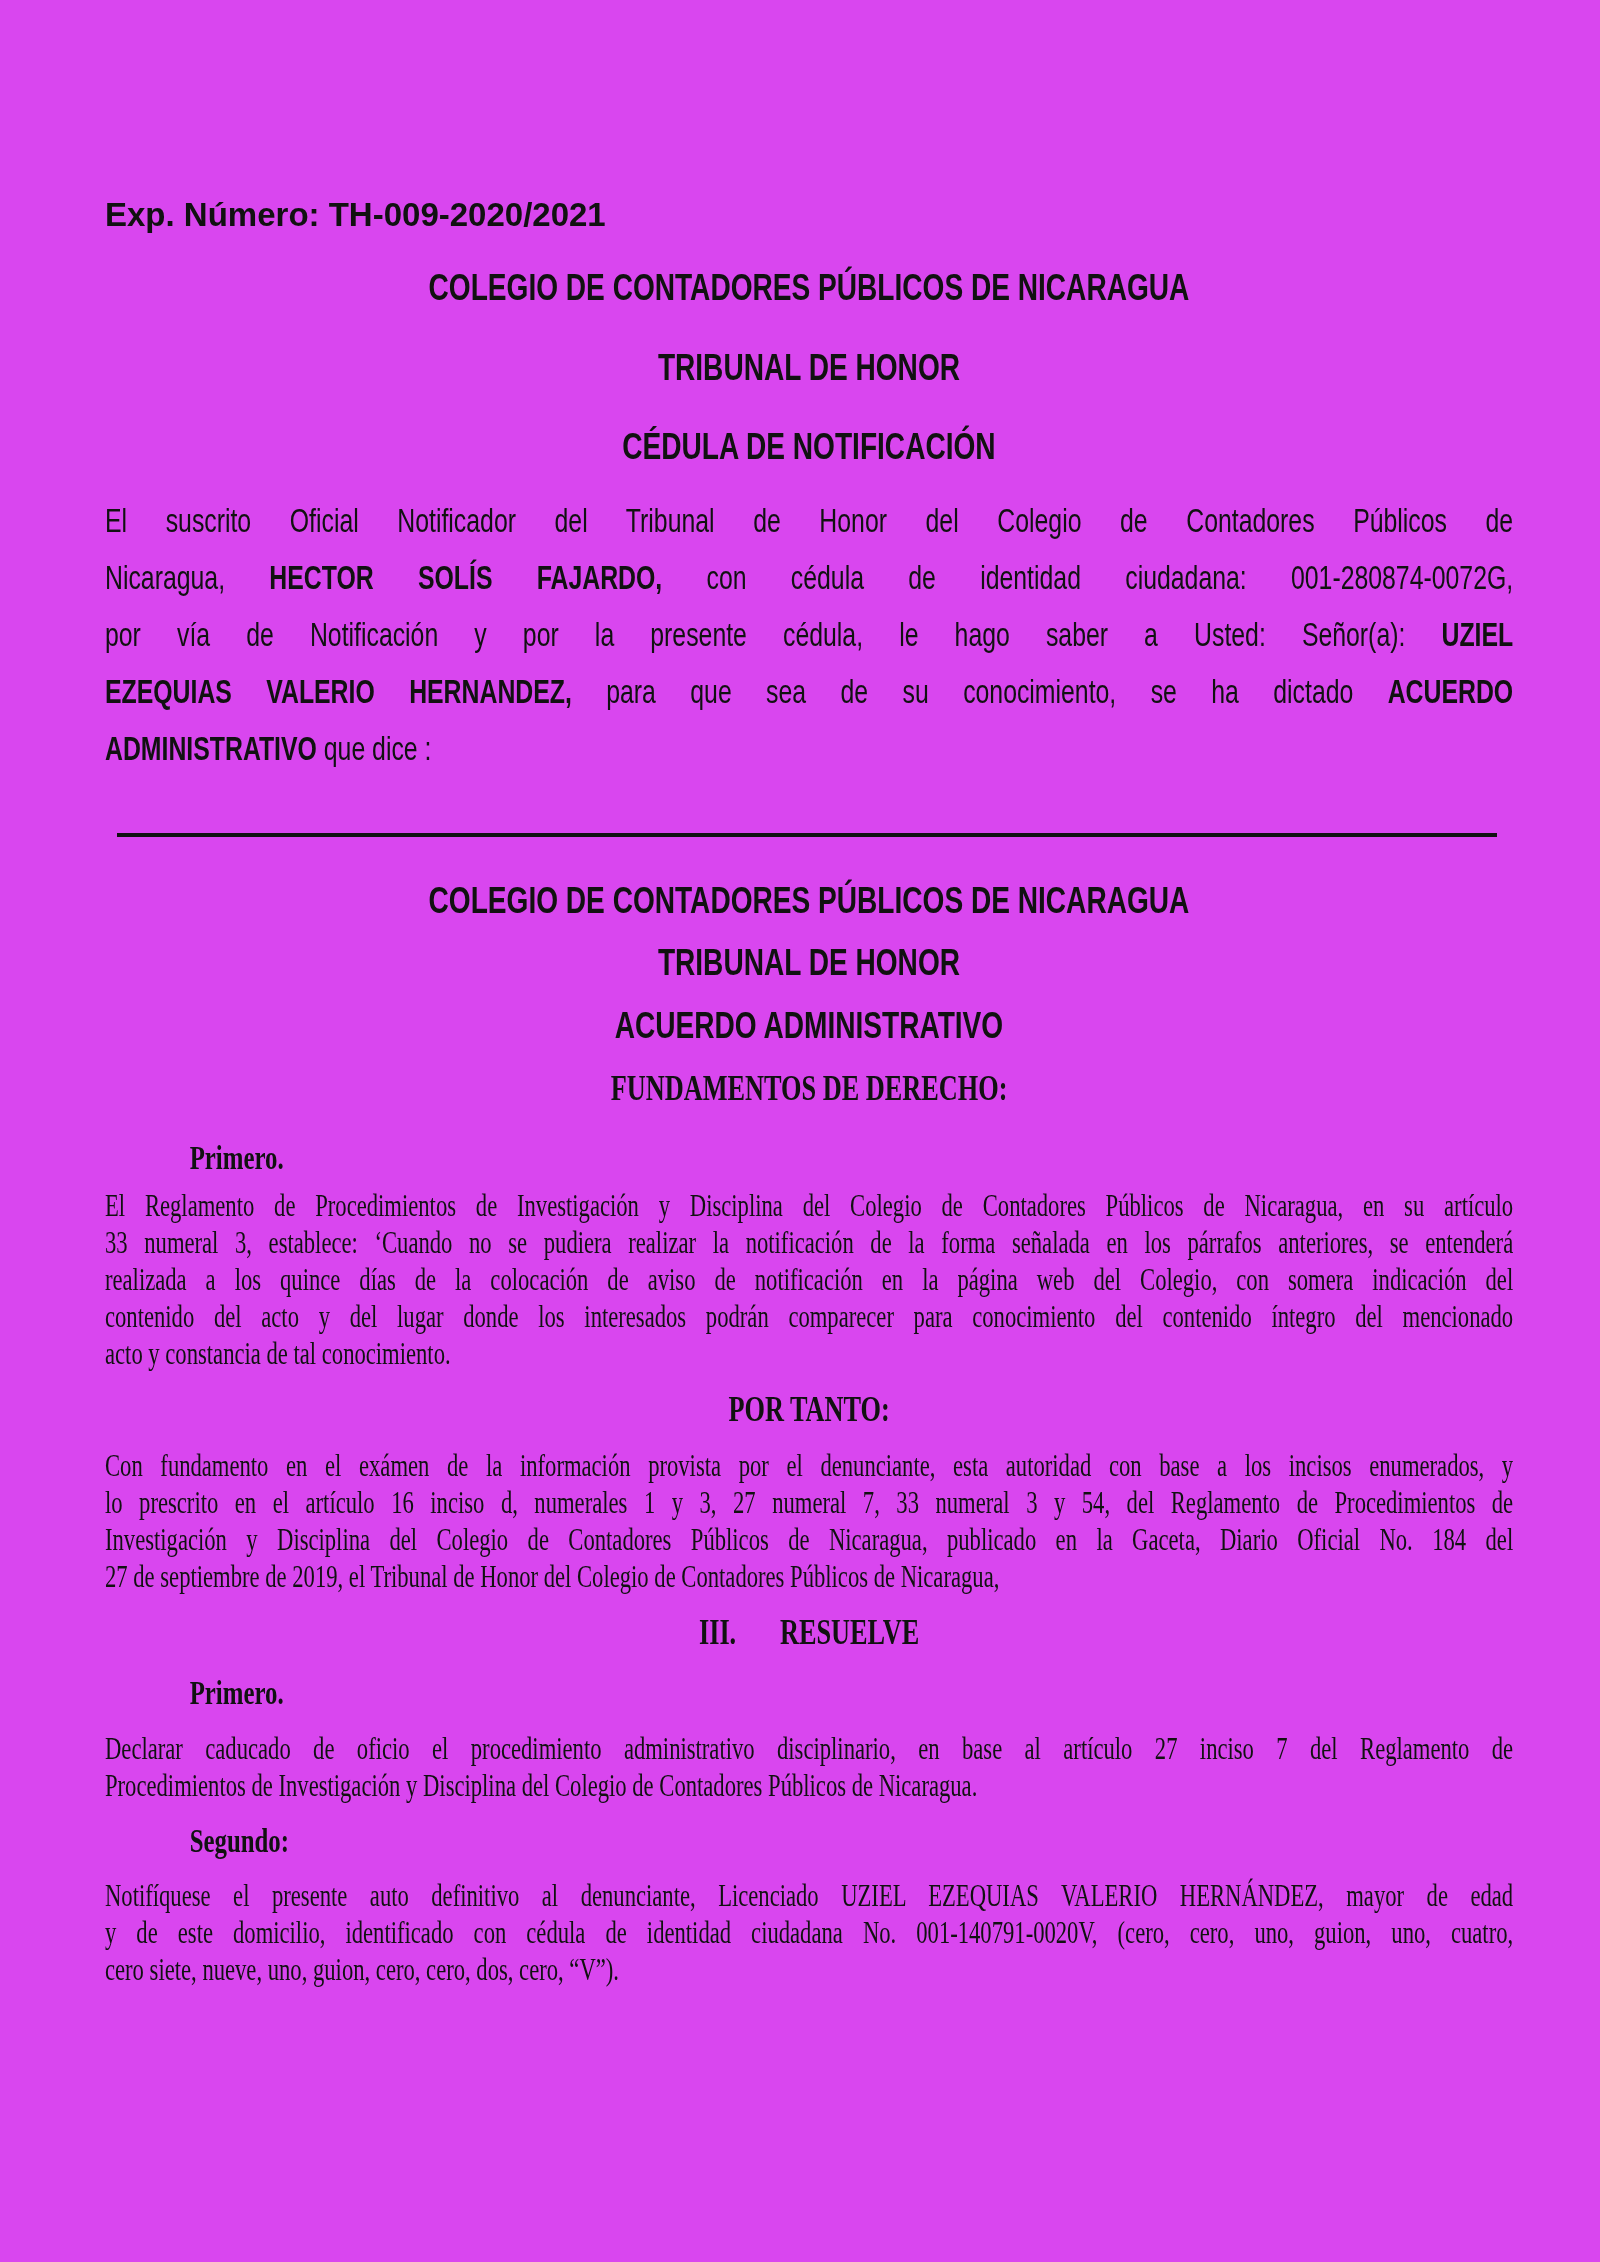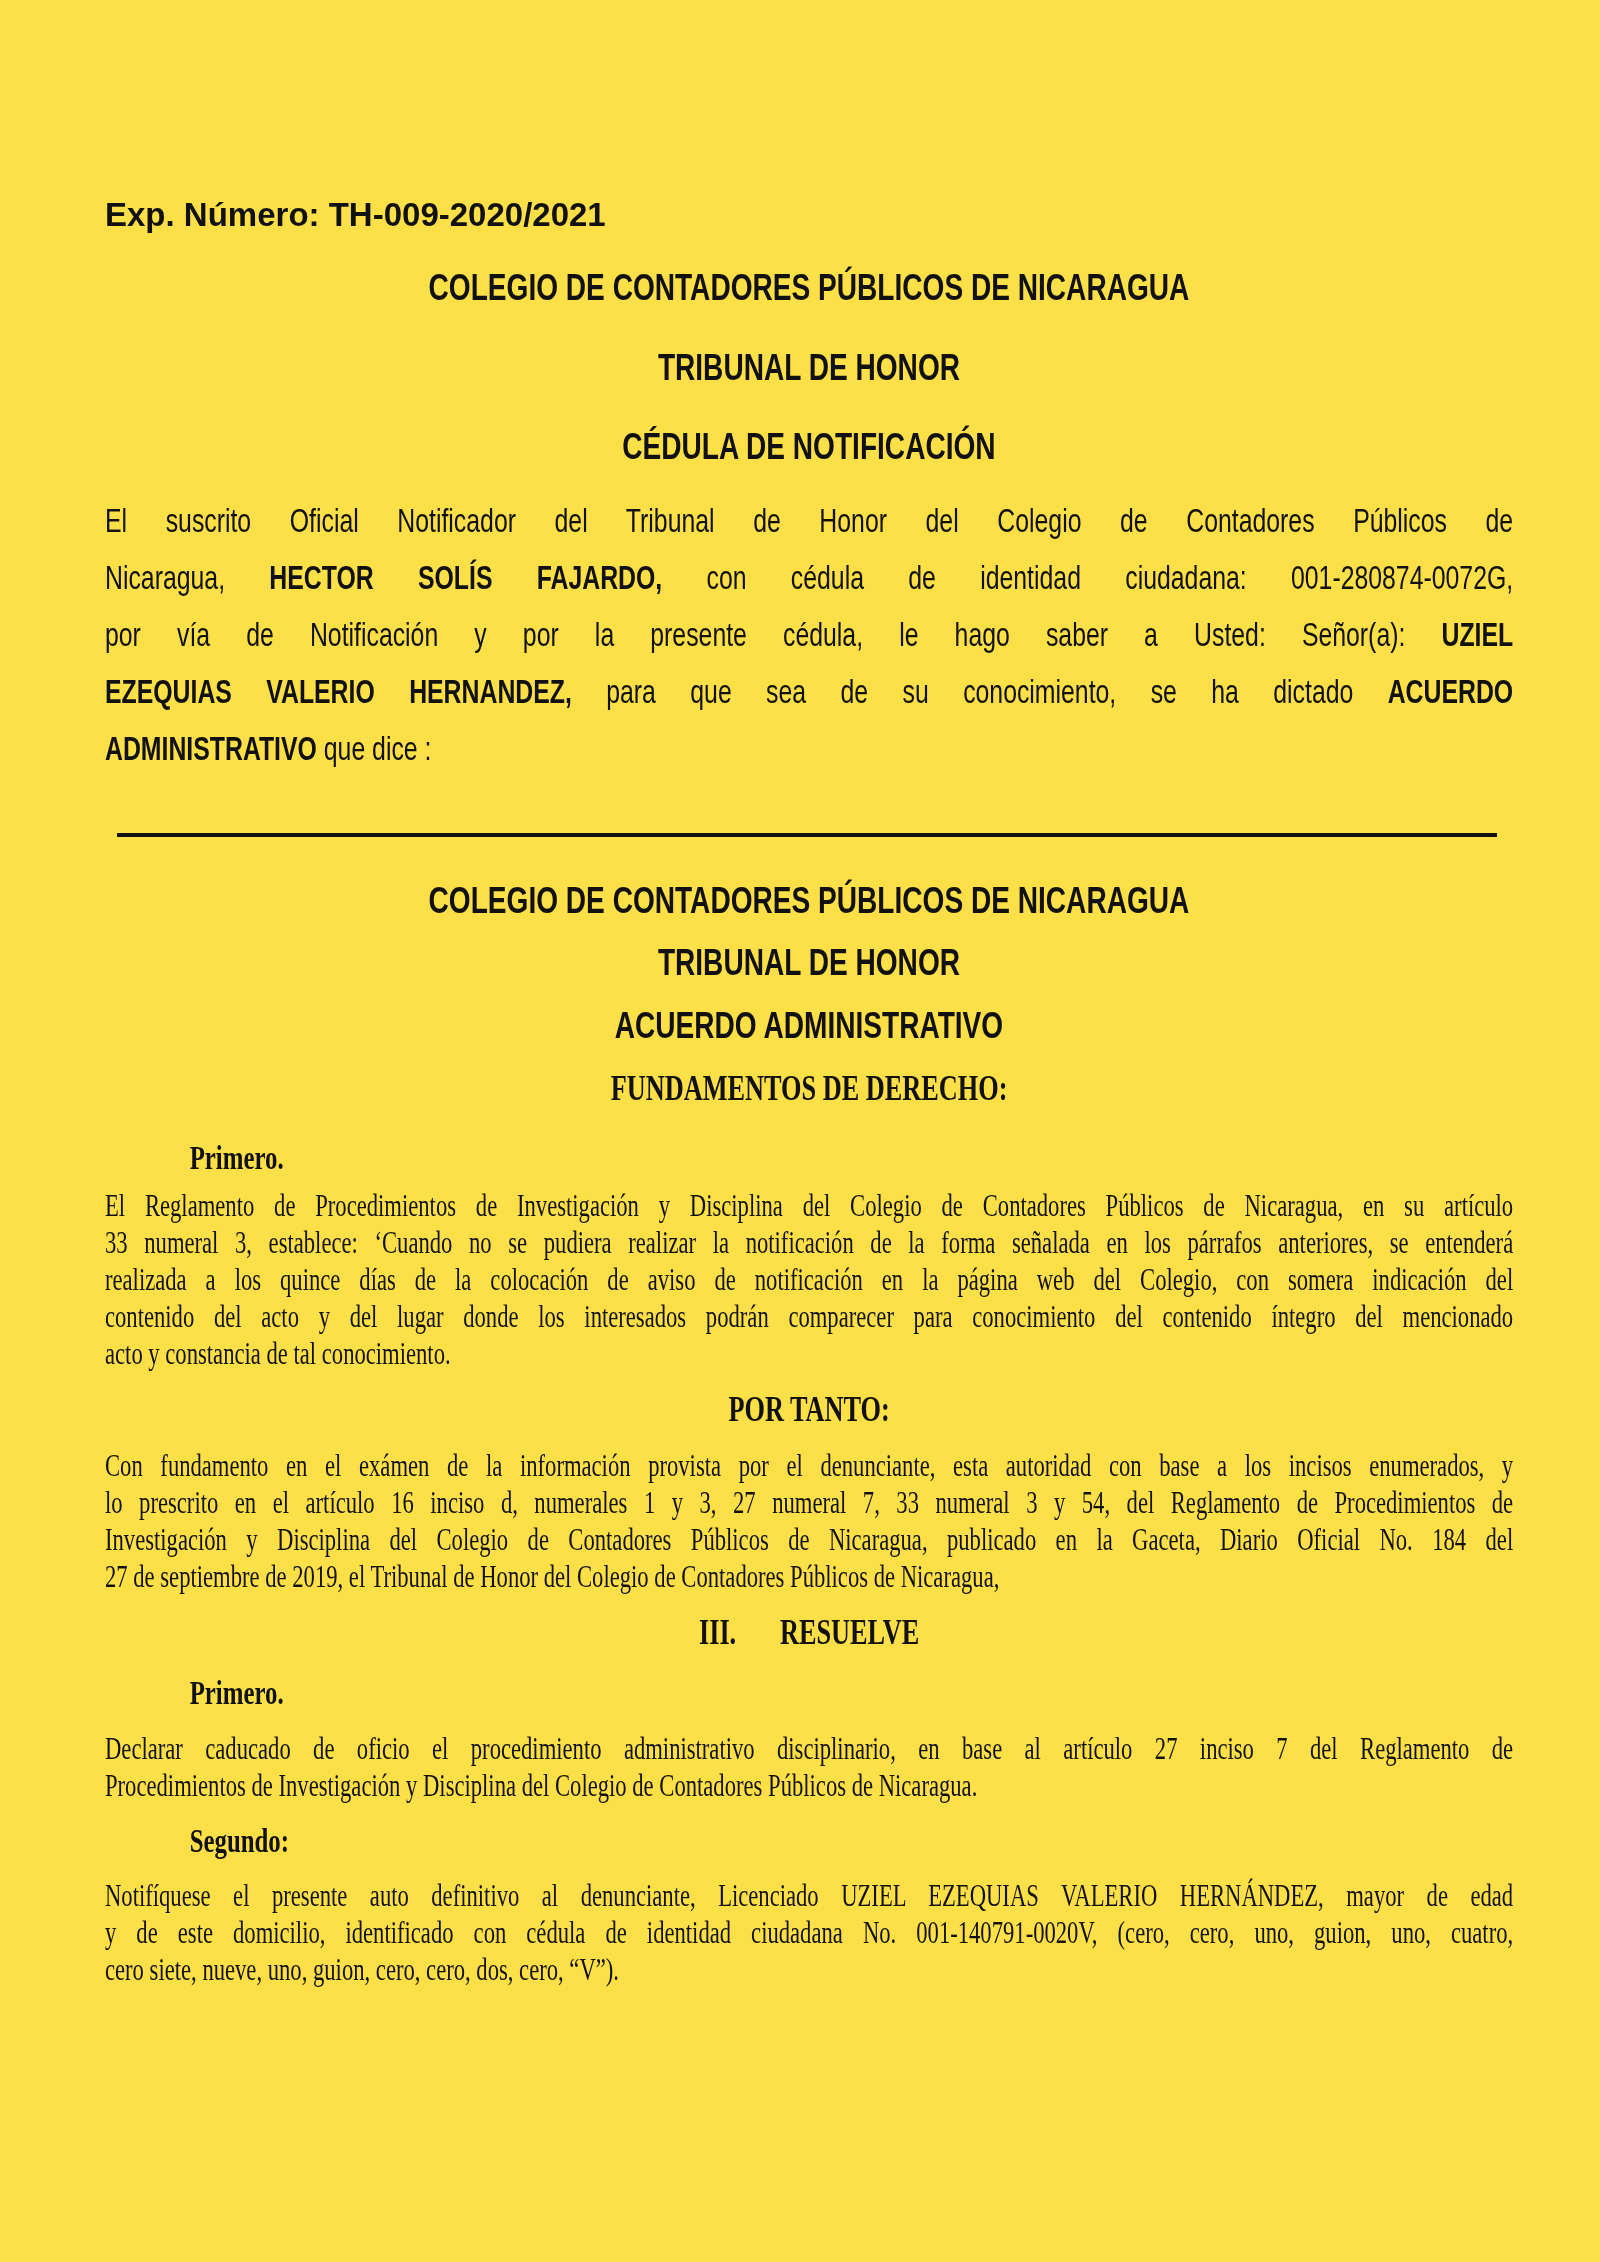--- a/index.html
+++ b/index.html
@@ -1,20 +1,20 @@
 <!DOCTYPE html>
 <html lang="es"><head>
 <meta charset="utf-8">
 <title>Cédula de Notificación</title>
 <style>
   html,body{margin:0;padding:0;background:#e8e8e8;}
   .page{
     position:relative;
     width:1600px;height:2262px;
-    background:#fde047;
+    background:#d946ef;
     color:#111;
     overflow:hidden;
     font-kerning:normal;
   }
   .blk{position:absolute;left:105px;}
   
   .cx73{width:1929px;transform:scaleX(0.73);transform-origin:0 0;}
   .cx78{width:1805px;transform:scaleX(0.78);transform-origin:0 0;}
   .center{text-align:center;}
   .sansH{

